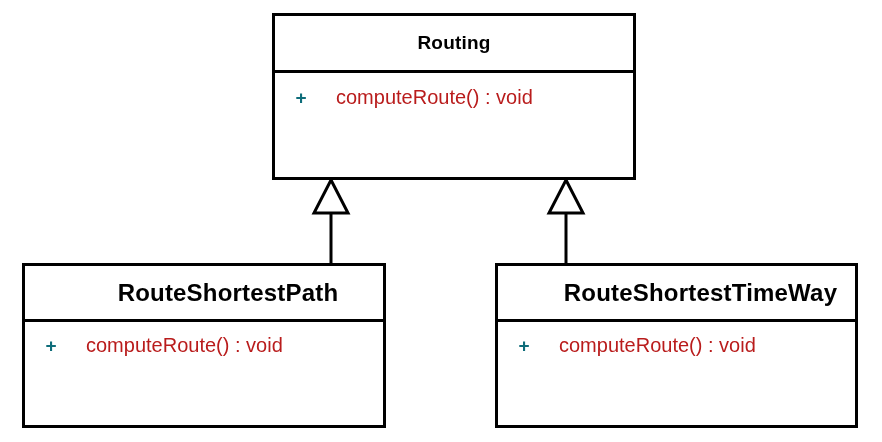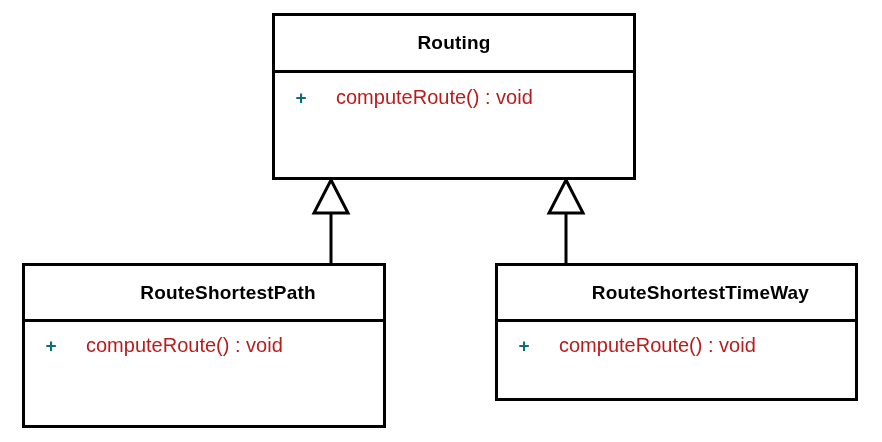--- a/index.html
+++ b/index.html
@@ -89,25 +89,25 @@
   #class-route-shortest-path {
     left: 22px;
     top: 263px;
     width: 364px;
     height: 165px;
   }
   #class-route-shortest-time-way {
     left: 495px;
     top: 263px;
     width: 363px;
-    height: 138px;
+    height: 165px;
   }
   .child-class .uml-class-name {
     height: 53px;
-    font-size: 19px;
+    font-size: 24px;
     padding-left: 48px;
   }
   .child-class .uml-member {
     left: 11px;
     top: 12px;
     font-size: 20px;
   }
   .child-class .uml-vis { width: 30px; font-size: 19px; }
   .child-class .uml-sig { margin-left: 20px; }
 

